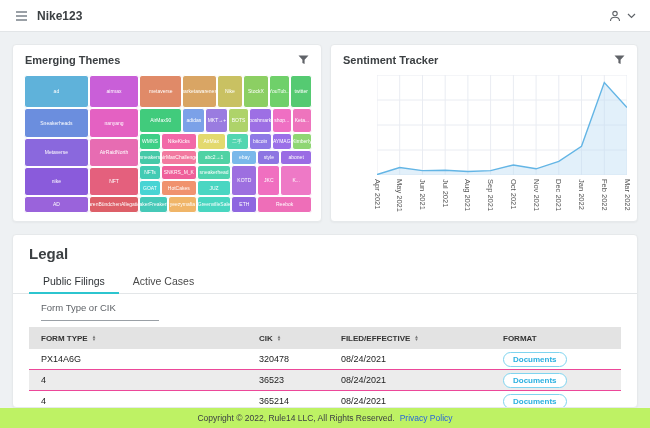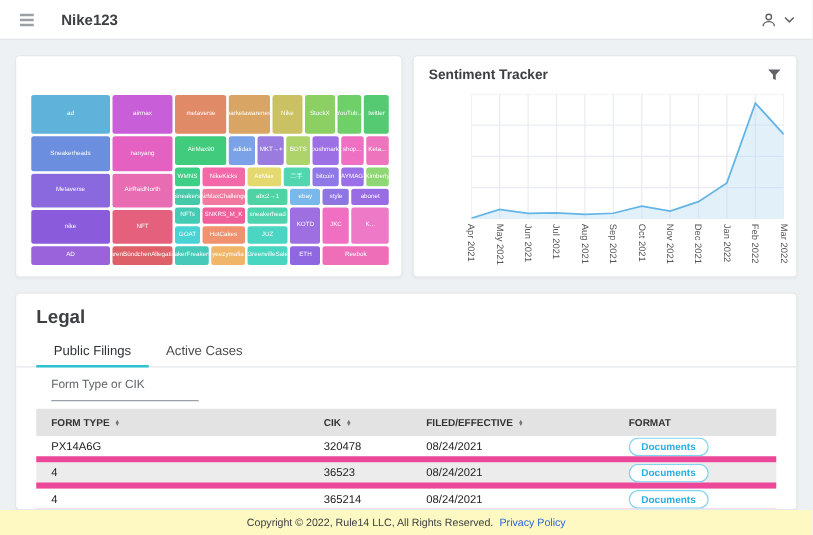--- a/index.html
+++ b/index.html
@@ -3,21 +3,21 @@
 <meta charset="utf-8">
 <style>
   * { margin:0; padding:0; box-sizing:border-box; }
   html,body { width:650px; height:428px; }
   body { font-family:"Liberation Sans", sans-serif; background:#eef1f3; position:relative; overflow:hidden; }
 
   
   .topbar { position:absolute; top:0; left:0; width:650px; height:32px; background:#fff;
             border-bottom:1px solid #e2e5e7; display:flex; align-items:center;
             justify-content:space-between; padding:0 14px; z-index:5; }
-  .brand-wrap { display:flex; align-items:flex-end; gap:20px; }
+  .brand-wrap { display:flex; align-items:flex-end; gap:8px; }
   .hamburger { display:flex; flex-direction:column; gap:2px; cursor:pointer; padding:2px; }
   .hamburger span { display:block; width:11px; height:2px; background:#9aa0a6; }
   .brand { font-size:12px; font-weight:bold; color:#3c4043; }
   .user-wrap { display:flex; align-items:center; gap:6px; cursor:pointer; }
   .user-email { font-size:10.5px; color:#3c4043; }
   .icon-svg { display:block; }
 
   
   .card { position:absolute; background:#fff; border:1px solid #e6e9eb; border-radius:4px;
           box-shadow:0 1px 2px rgba(0,0,0,0.04); }
@@ -55,32 +55,32 @@
          position:relative; }
   .tab.active { color:#2f3337; }
   .tab.active::after { content:""; position:absolute; left:0; right:0; bottom:-1px;
                        height:2px; background:#2cc5cf; }
   .filter-field { margin:8px 0 4px 28px; width:118px; }
   .filter-label { font-size:9.5px; color:#5f6368; }
   .filter-underline { margin-top:7px; border-bottom:1px solid #9aa0a6; height:1px; }
 
   .table { margin:6px 16px 0 16px; font-size:9px; color:#222; }
   .t-row { display:grid; grid-template-columns:218px 82px 162px 1fr; align-items:center;
-           height:21px; background:#fff; border-bottom:5px solid #ec4899; }
+           height:21px; background:#fff; border-bottom:1px solid #ec4899; }
   .t-row.head { background:#e3e3e3; font-weight:bold; font-size:8px; color:#333; height:22px;
                 border-bottom:none; }
   .t-row.alt { background:#ececec; }
   .t-cell { padding-left:12px; display:flex; align-items:center; gap:4px; overflow:hidden; }
   .sort { display:flex; flex-direction:column; font-size:4.5px; line-height:3.5px; color:#777;
           cursor:pointer; }
   .doc-btn { font-size:8px; font-weight:bold; color:#29b0e0; background:#fff;
              border:1px solid #7fd4ef; border-radius:8px; padding:2px 9px; cursor:pointer;text-align:center; }
 
   
-  .footer { position:absolute; left:0; bottom:0; width:650px; height:20px; background:#fef9c3;
+  .footer { position:absolute; left:0; bottom:0; width:650px; height:20px; background:#bef264;
             display:flex; align-items:center; justify-content:center; gap:5px; z-index:6; }
   .footer .copy { font-size:8.5px; color:#3c4043; }
   .footer a { font-size:8.5px; color:#2a66d9; text-decoration:none; cursor:pointer; }
 </style>
 </head>
 <body>
 
 <div class="topbar">
   <div class="brand-wrap">
     <div class="hamburger">
@@ -95,20 +95,26 @@
       <circle cx="6" cy="3.6" r="2.2" fill="none" stroke="#5f6368" stroke-width="1.1"></circle>
       <path d="M1.5 11 C1.5 8.4 4 7.3 6 7.3 C8 7.3 10.5 8.4 10.5 11" fill="none" stroke="#5f6368" stroke-width="1.1"></path>
     </svg>
     <svg class="icon-svg" width="9" height="6" viewBox="0 0 9 6">
       <polyline points="1,1 4.5,4.5 8,1" fill="none" stroke="#5f6368" stroke-width="1.2"></polyline>
     </svg>
   </div>
 </div>
 
 <div class="card" id="card-themes">
+  <div class="card-head">
+    <span class="card-title">Emerging Themes</span>
+    <svg class="funnel" width="11" height="10" viewBox="0 0 11 10">
+      <path d="M0.5 0.5 H10.5 L6.6 4.8 V9 L4.4 8 V4.8 Z" fill="#606368"></path>
+    </svg>
+  </div>
   <div class="treemap">
       <div class="tm-cell" style="left: 0%; top: 0%; width: 22.5%; height: 24%; background: rgb(95, 178, 218);">ad</div>
       <div class="tm-cell" style="left: 22.5%; top: 0%; width: 17.5%; height: 24%; background: rgb(201, 95, 216);">airmax</div>
       <div class="tm-cell" style="left: 40%; top: 0%; width: 15%; height: 24%; background: rgb(224, 138, 104);">metaverse</div>
       <div class="tm-cell" style="left: 55%; top: 0%; width: 12%; height: 24%; background: rgb(217, 165, 100);">marketawareness</div>
       <div class="tm-cell" style="left: 67%; top: 0%; width: 9%; height: 24%; background: rgb(201, 193, 98);">Nike</div>
       <div class="tm-cell" style="left: 76%; top: 0%; width: 9%; height: 24%; background: rgb(140, 207, 99);">StockX</div>
       <div class="tm-cell" style="left: 85%; top: 0%; width: 7.5%; height: 24%; background: rgb(111, 208, 106);">YouTub...</div>
       <div class="tm-cell" style="left: 92.5%; top: 0%; width: 7.5%; height: 24%; background: rgb(85, 202, 114);">twitter</div>
       <div class="tm-cell" style="left: 0%; top: 24%; width: 22.5%; height: 22%; background: rgb(107, 142, 222);">Sneakerheads</div>

